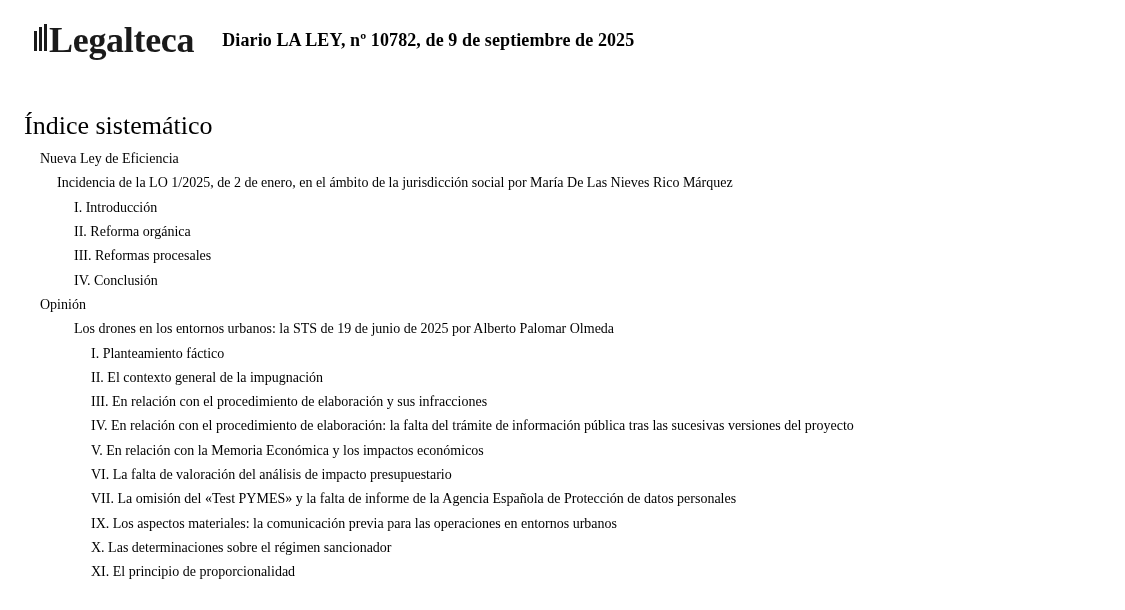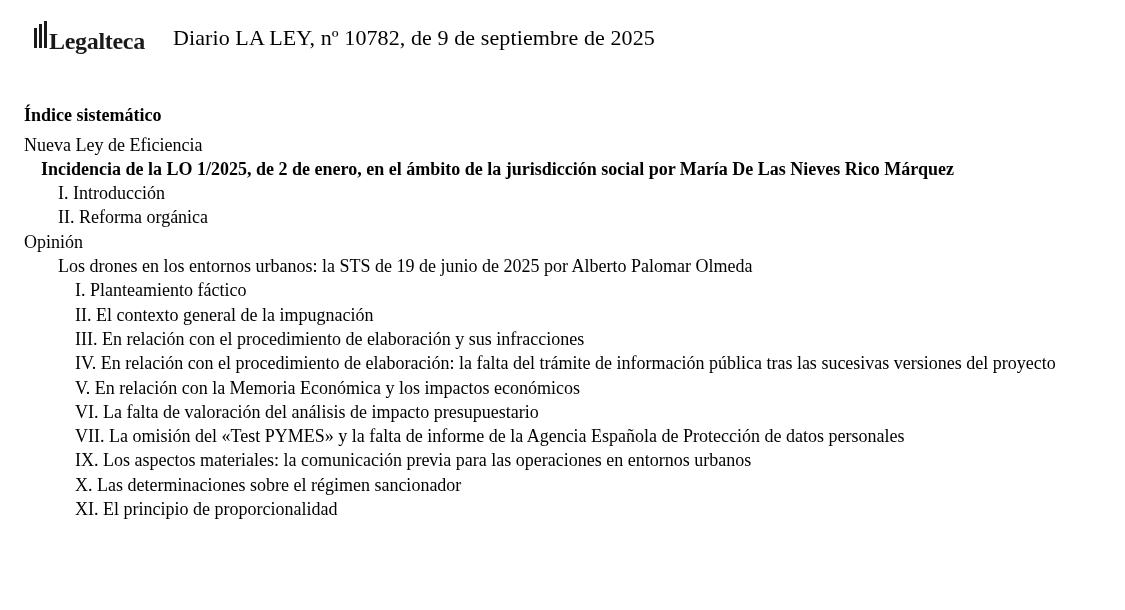--- a/index.html
+++ b/index.html
@@ -45,53 +45,54 @@
   }
   .brand-bars span {
     display: block;
     width: 3px;
     background: #1a1a1a;
   }
   .brand-bars span:nth-child(1) { height: 20px; }
   .brand-bars span:nth-child(2) { height: 24px; }
   .brand-bars span:nth-child(3) { height: 27px; }
   .brand-name {
-    font-size: 24px;
+    font-size: 36px;
     font-weight: bold;
     letter-spacing: -0.3px;
     color: #1a1a1a;
     line-height: 1;
   }
   .issue-title {
-    font-size: 22px;
-    font-weight: normal;
+    font-size: 18px;
+    font-weight: bold;
     color: #000;
     letter-spacing: 0.1px;
   }
 
   
   .index-title {
-    font-size: 18px;
-    font-weight: bold;
+    font-size: 26px;
+    font-weight: normal;
     margin: 52px 0 6px 0;
     padding-left: 0;
     line-height: 1.2;
   }
   .toc {
     margin: 0;
     padding: 0;
     list-style: none;
   }
   .toc li {
-    font-size: 18px;
+    font-size: 14px;
     line-height: 24.3px;
     white-space: nowrap;
+    margin-left: 16px;
   }
   .lvl-0 { padding-left: 0px; }
-  .lvl-1 { padding-left: 17px; font-weight: bold; }
+  .lvl-1 { padding-left: 17px; }
   .lvl-2 { padding-left: 34px; }
   .lvl-3 { padding-left: 51px; }
 </style>
 </head>
 <body>
 
 <div class="page">
 
   <div class="masthead">
     <div class="brand">
@@ -105,20 +106,22 @@
     <div class="issue-title">Diario LA LEY, nº 10782, de 9 de septiembre de 2025</div>
   </div>
 
   <h1 class="index-title">Índice sistemático</h1>
 
   <ul class="toc" id="toc-list">
       <li class="lvl-0">Nueva Ley de Eficiencia</li>
       <li class="lvl-1">Incidencia de la LO 1/2025, de 2 de enero, en el ámbito de la jurisdicción social por María De Las Nieves Rico Márquez</li>
       <li class="lvl-2">I. Introducción</li>
       <li class="lvl-2">II. Reforma orgánica</li>
+      <li class="lvl-2">III. Reformas procesales</li>
+      <li class="lvl-2">IV. Conclusión</li>
       <li class="lvl-0">Opinión</li>
       <li class="lvl-2">Los drones en los entornos urbanos: la STS de 19 de junio de 2025 por Alberto Palomar Olmeda</li>
       <li class="lvl-3">I. Planteamiento fáctico</li>
       <li class="lvl-3">II. El contexto general de la impugnación</li>
       <li class="lvl-3">III. En relación con el procedimiento de elaboración y sus infracciones</li>
       <li class="lvl-3">IV. En relación con el procedimiento de elaboración: la falta del trámite de información pública tras las sucesivas versiones del proyecto</li>
       <li class="lvl-3">V. En relación con la Memoria Económica y los impactos económicos</li>
       <li class="lvl-3">VI. La falta de valoración del análisis de impacto presupuestario</li>
       <li class="lvl-3">VII. La omisión del «Test PYMES» y la falta de informe de la Agencia Española de Protección de datos personales</li>
       <li class="lvl-3">IX. Los aspectos materiales: la comunicación previa para las operaciones en entornos urbanos</li>

